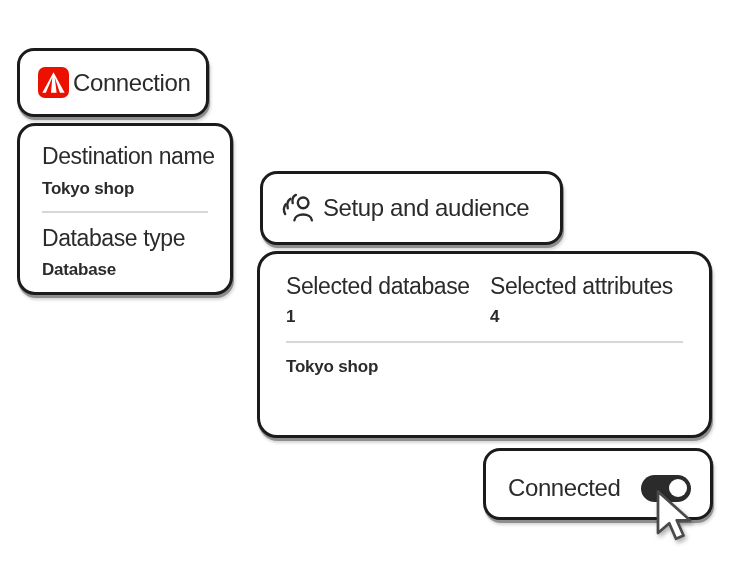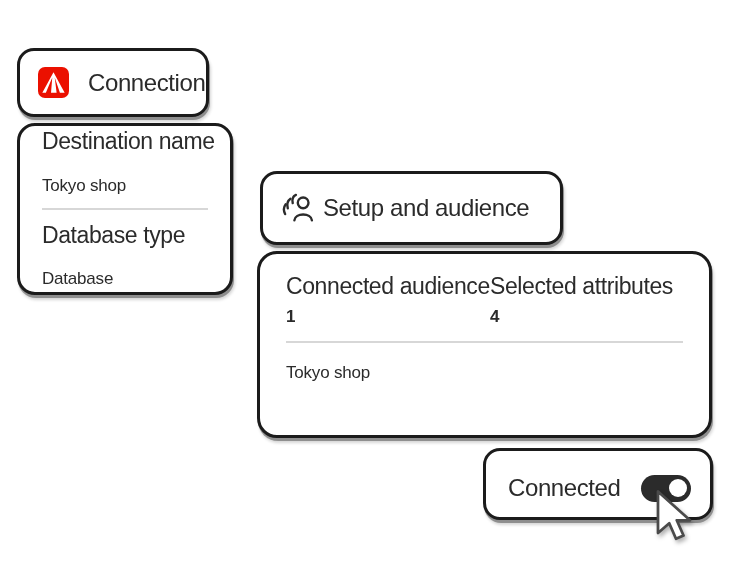--- a/index.html
+++ b/index.html
@@ -6,30 +6,30 @@
   .canvas{
     position:relative;width:750px;height:563px;background:#ffffff;overflow:hidden;
     font-family:"Liberation Sans",sans-serif;color:#2b2b2b;
   }
   .card{
     position:absolute;background:#ffffff;border:3.5px solid #1b1b1b;box-sizing:border-box;
     box-shadow:1px 3px 0 rgba(25,25,25,.38), 2px 5px 3px rgba(25,25,25,.18);
   }
   
   .card-connection{left:17px;top:48px;width:192px;height:69px;border-radius:17px;
-    display:flex;align-items:center;gap:19px;padding:0 18px;}
+    display:flex;align-items:center;gap:4px;padding:0 18px;}
   .logo{width:31px;height:31px;border-radius:7px;background:#eb1000;flex:0 0 auto;
     display:flex;align-items:center;justify-content:center;}
   .logo svg{display:block;}
   .chip-title{font-size:24px;letter-spacing:-0.4px;white-space:nowrap;}
   
   .card-destination{left:17px;top:123px;width:216px;height:172px;border-radius:18px;
-    padding:2px 22px;}
+    padding:17px 22px;}
   .field-label{font-size:23px;letter-spacing:-0.4px;line-height:1.2;white-space:nowrap;}
-  .field-value{font-size:17px;font-weight:400;margin-top:20px;letter-spacing:-0.2px;white-space:nowrap;}
+  .field-value{font-size:17px;font-weight:700;margin-top:8px;letter-spacing:-0.2px;white-space:nowrap;}
   .divider{height:2px;background:#d7d7d7;border:none;margin:12px 0;}
   
   .card-setup{left:260px;top:171px;width:303px;height:74px;border-radius:17px;
     display:flex;align-items:center;gap:8px;padding:0 19px;}
   .audience-icon{flex:0 0 auto;display:flex;}
   
   .card-summary{left:257px;top:251px;width:455px;height:187px;border-radius:20px;
     padding:19px 26px;}
   .stats{display:flex;}
   .stat-first{width:204px;flex:0 0 auto;}
@@ -83,21 +83,21 @@
         <path d="M8.2,6.6 C5.4,8.6 4.6,12.2 5.6,15.8"></path>
         <path d="M3.6,11.8 C1.6,14.4 1.4,18.2 3.0,21.4"></path>
       </svg>
     </span>
     <div class="chip-title">Setup and audience</div>
   </div>
 
   <div class="card card-summary">
     <div class="stats">
       <div class="stat-first">
-        <div class="field-label">Connected audience</div>
+        <div class="field-label">Selected database</div>
         <div class="stat-value">1</div>
       </div>
       <div>
         <div class="field-label">Selected attributes</div>
         <div class="stat-value">4</div>
       </div>
     </div>
     <div class="divider summary-divider"></div>
     <div>
       <div class="field-value">Tokyo shop</div>

